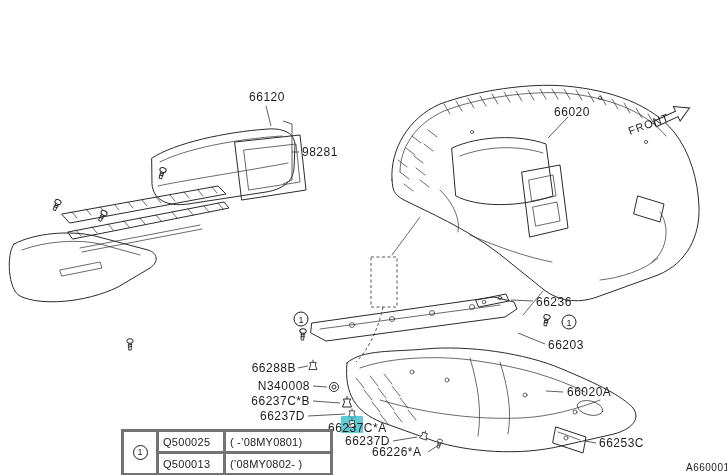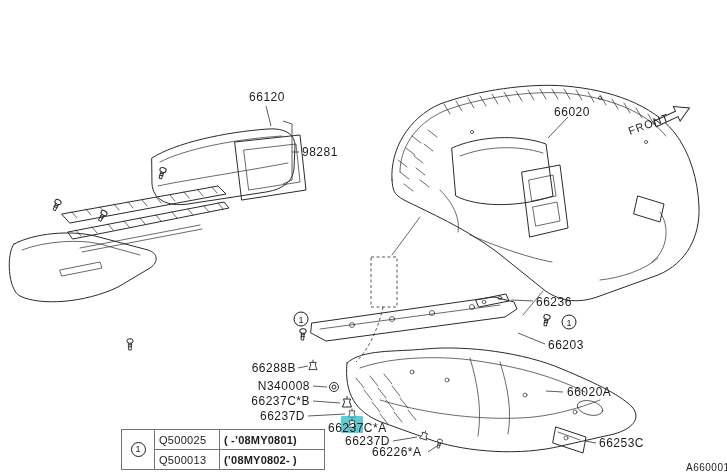--- a/index.html
+++ b/index.html
@@ -9,24 +9,24 @@
   .ln{fill:none;stroke:#2b2b2b;stroke-width:1;stroke-linejoin:round;stroke-linecap:round;}
   .thin{fill:none;stroke:#2b2b2b;stroke-width:.7;stroke-linecap:round;}
   .leader{fill:none;stroke:#333333;stroke-width:.8;}
   .dashed{fill:none;stroke:#2b2b2b;stroke-width:.8;stroke-dasharray:3 2.5;}
   .plabel{font-size:12px;fill:#1c1c1c;letter-spacing:.5px;}
   .front{font-size:11px;fill:#1c1c1c;letter-spacing:1px;}
   .callout{font-size:9px;fill:#1c1c1c;text-anchor:middle;}
   .docref{font-size:10px;fill:#1c1c1c;letter-spacing:.5px;}
   #app-table{position:absolute;left:121px;top:429px;border-collapse:collapse;
              font-size:11px;color:#1c1c1c;}
-  #app-table td{border:1px solid #737373;padding:0 4px;height:19px;white-space:nowrap;}
+  #app-table td{border:3px solid #737373;padding:0 4px;height:19px;white-space:nowrap;}
   #app-table td.sym{width:24px;text-align:center;}
   #app-table td.pn{width:56px;letter-spacing:.3px;}
-  #app-table td.rng{width:96px;letter-spacing:.2px;font-weight:bold;}
+  #app-table td.rng{width:96px;letter-spacing:.2px;}
   .circle-one{display:inline-block;width:13px;height:13px;border:1px solid #1c1c1c;
               border-radius:50%;line-height:13px;text-align:center;font-size:9px;}
 </style>
 </head>
 <body>
 
 <div id="stage">
 
 <svg viewBox="0 0 727 475" width="727" height="475">
   <defs>

